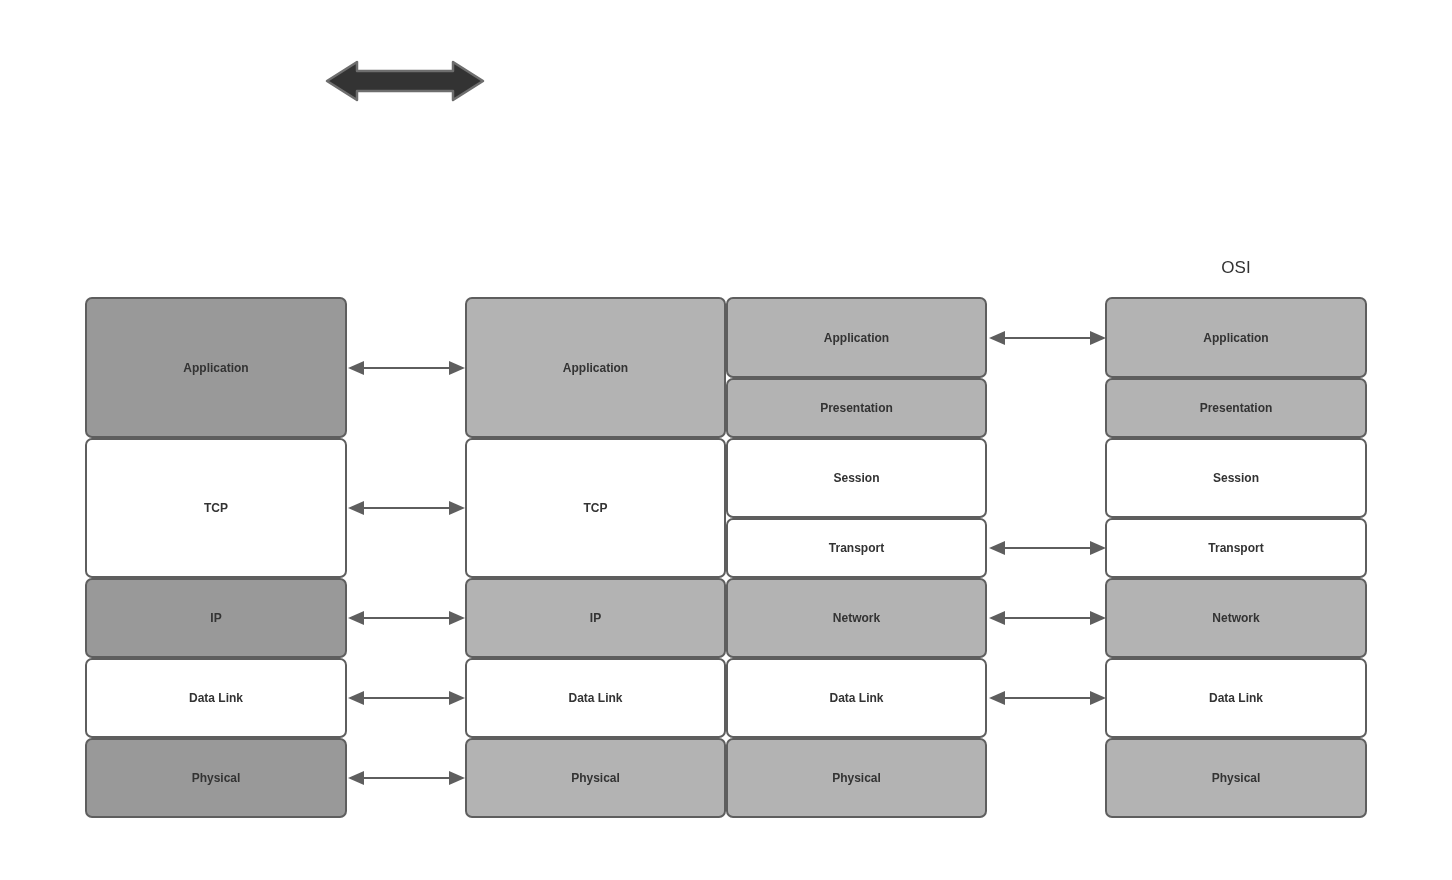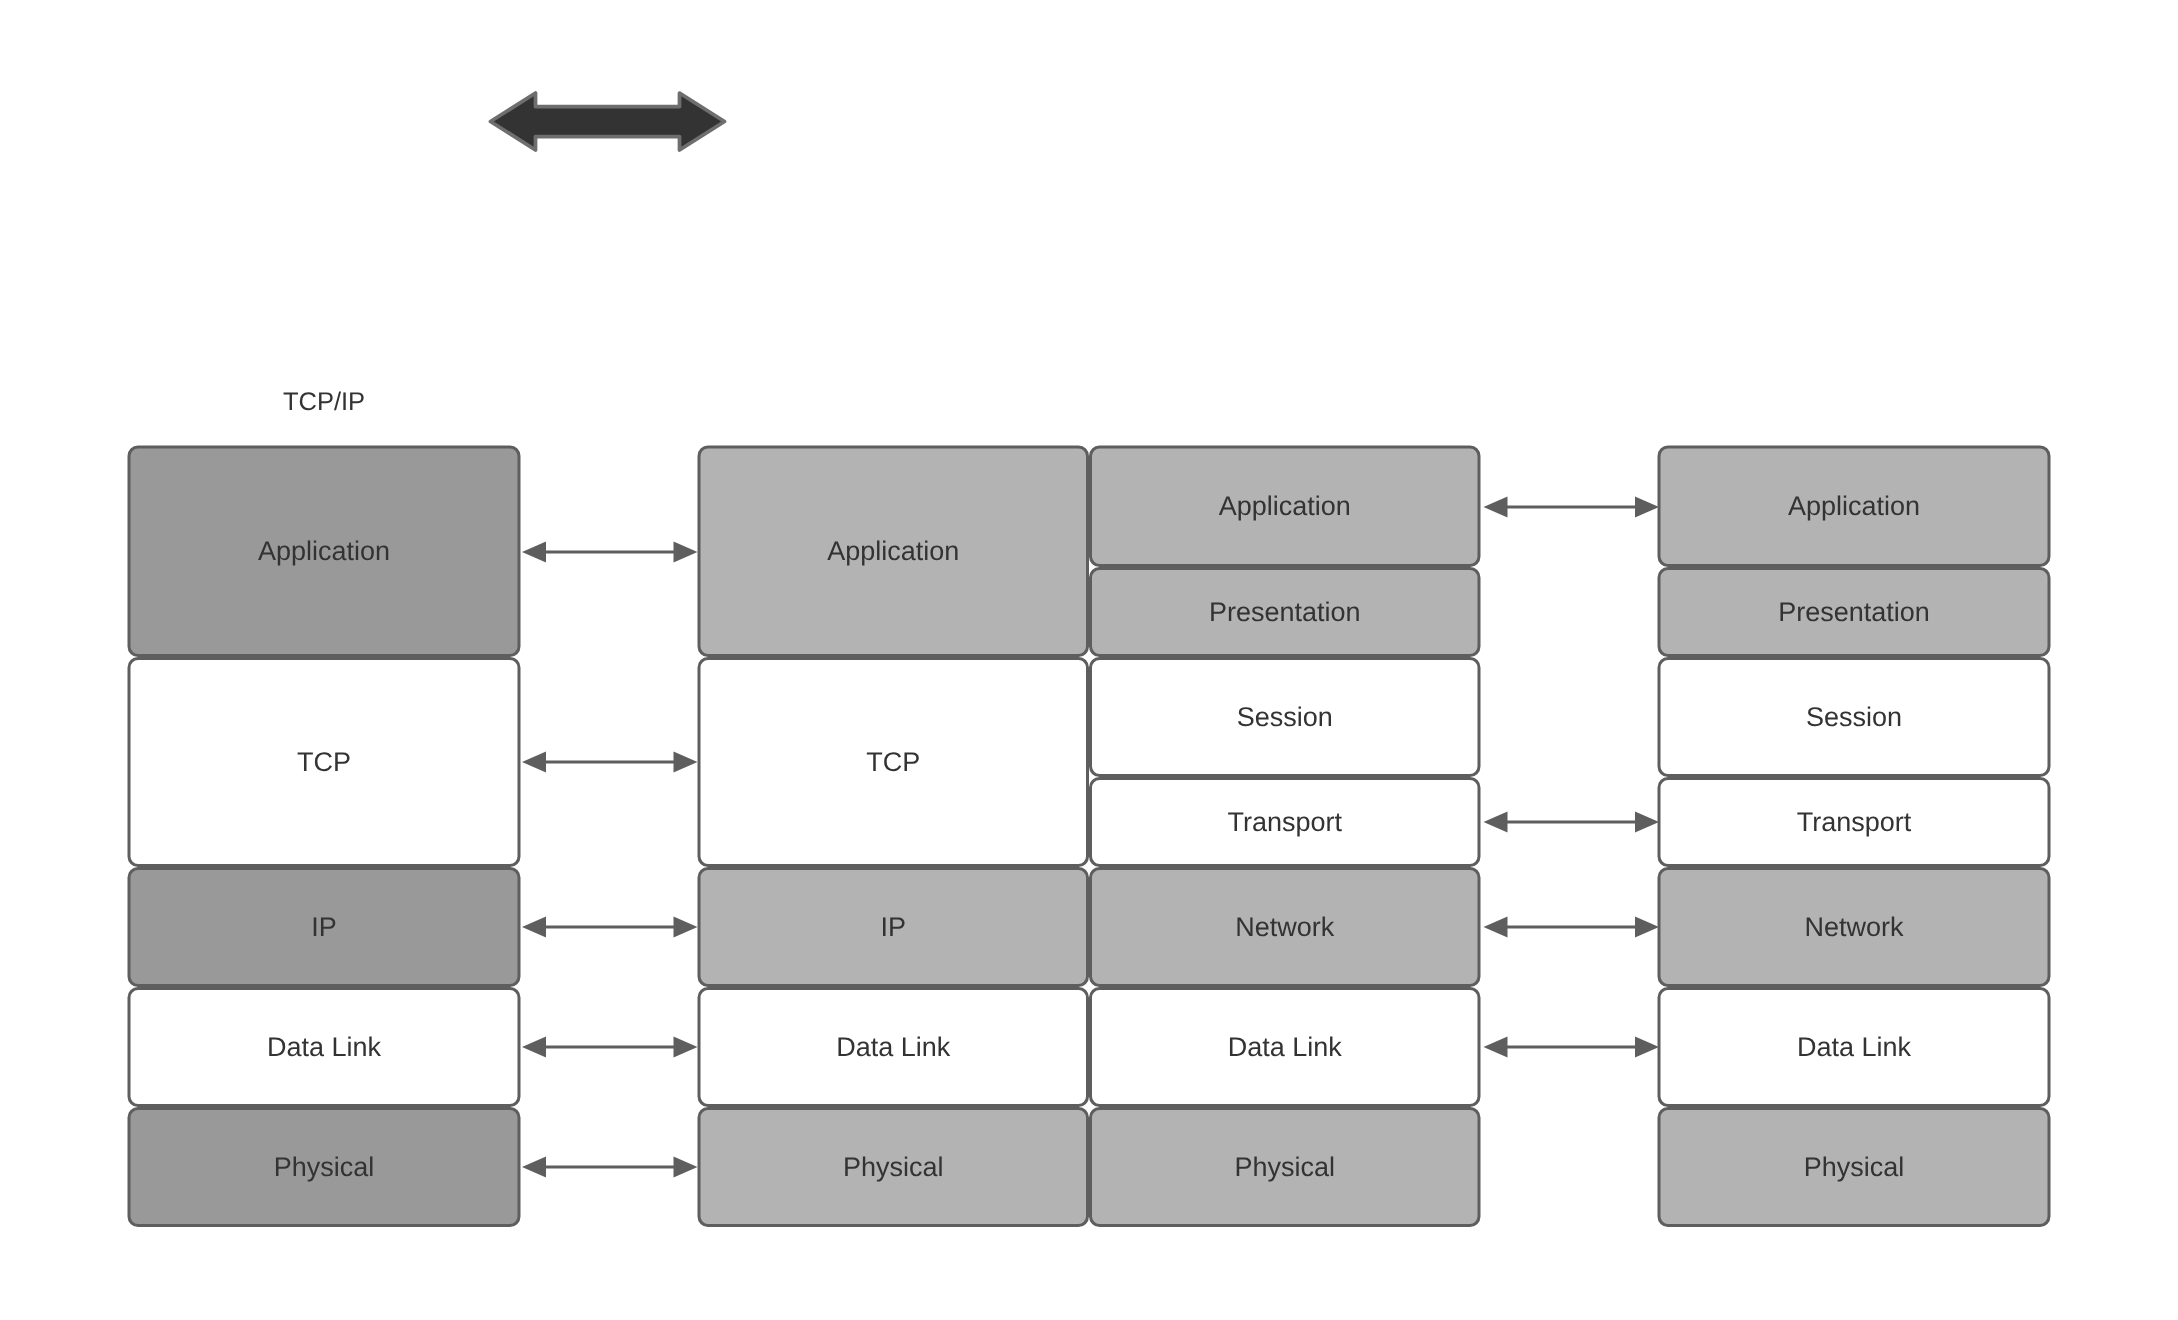--- a/index.html
+++ b/index.html
@@ -11,21 +11,21 @@
   }
   .hdr {
     position:absolute; height:22px; line-height:22px;
     text-align:center; font-size:17px; color:var(--text,#333333);
   }
   .box {
     position:absolute; box-sizing:border-box;
     border:2.5px solid var(--box-border,#5e5e5e);
     border-radius:7px;
     display:flex; align-items:center; justify-content:center;
-    font-size:18px; text-align:center;
+    font-size:12px; text-align:center;font-weight:bold;
   }
   .dark  { background:var(--box-dark,#999999); }
   .light { background:var(--box-light,#b3b3b3); }
   .white { background:var(--box-white,#ffffff); }
   .harrow { position:absolute; width:119px; height:20px; }
   .harrow line    { stroke:var(--arrow,#5e5e5e); stroke-width:2; }
   .harrow polygon { fill:var(--arrow,#5e5e5e); }
   .thick { position:absolute; left:325px; top:59px; width:160px; height:44px; }
   .thick path {
     fill:var(--thick-arrow-fill,#333333);
@@ -35,21 +35,21 @@
 </style>
 </head>
 <body>
 
 <div class="canvas">
 
   <svg class="thick" viewBox="0 0 160 44">
     <path d="M2,22 L32,3 L32,12 L128,12 L128,3 L158,22 L128,41 L128,32 L32,32 L32,41 Z"></path>
   </svg>
 
-  <div class="hdr" style="left:85px;top:257px;width:262px">TCP/IP</div>
+  <div class="hdr" style="left:1105px;top:257px;width:262px">OSI</div>
 
   <div class="box dark" style="left:85px;top:297px;width:262px;height:141px">Application</div>
   <div class="box white" style="left:85px;top:438px;width:262px;height:140px">TCP</div>
   <div class="box dark" style="left:85px;top:578px;width:262px;height:80px">IP</div>
   <div class="box white" style="left:85px;top:658px;width:262px;height:80px">Data Link</div>
   <div class="box dark" style="left:85px;top:738px;width:262px;height:80px">Physical</div>
 
   <div class="box light" style="left:465px;top:297px;width:261px;height:141px">Application</div>
   <div class="box white" style="left:465px;top:438px;width:261px;height:140px">TCP</div>
   <div class="box light" style="left:465px;top:578px;width:261px;height:80px">IP</div>

